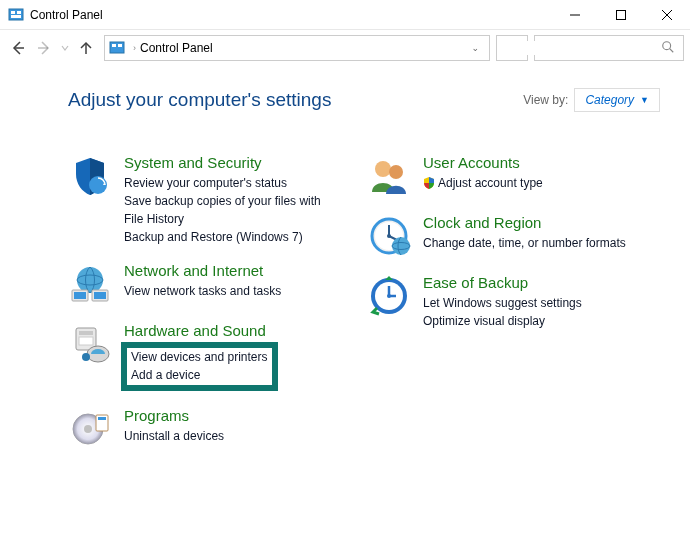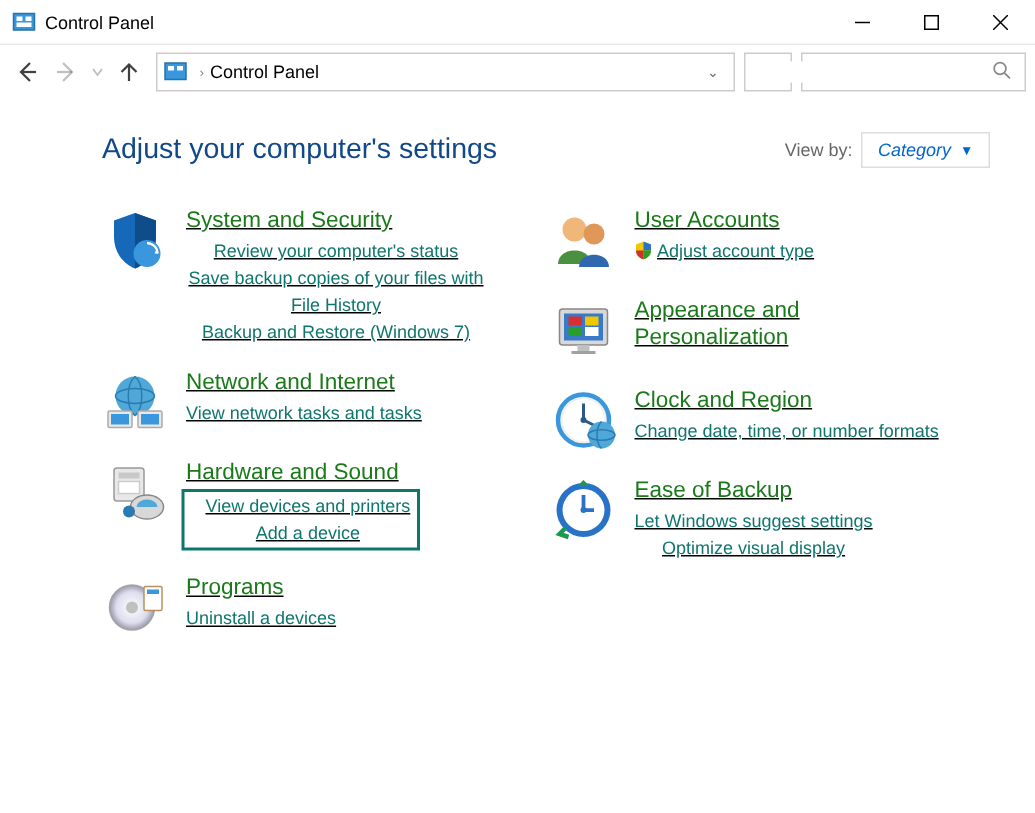--- a/index.html
+++ b/index.html
@@ -68,21 +68,21 @@
   }
   .search-box input { border:none; outline:none; flex:1; font-size:12px; }
   .search-icon { color:#888; }
 
   .content {
     padding: 22px 30px 30px 68px;
   }
   .header-row {
     display:flex;
     align-items:center;
-    margin-bottom: 26px;
+    margin-bottom: 42px;
   }
   .page-title {
     color: #114889;
     font-size: 19px;
     font-weight: 400;
   }
   .viewby {
     margin-left:auto;
     display:flex;
     align-items:center;
@@ -94,21 +94,20 @@
     border: 1px solid #ddd;
     padding: 4px 10px;
     color:#0066cc;
     display:flex; align-items:center; gap:6px;font-style:italic;
   }
   .viewby-select .caret { font-size:9px; color:#0066cc;}
 
   .columns {
     display:flex;
     gap: 6px;
-    text-decoration: underline;
   }
   .col {
     flex: 1;
     display:flex;
     flex-direction:column;
     gap: 16px;
   }
   .category {
     display:flex;
     gap: 12px;
@@ -122,35 +121,34 @@
     display:flex; flex-direction:column;
   }
   .cat-title {
     color: #1a7a1a;
     font-size: 15px;
     font-weight: 400;
     margin-bottom: 2px;
     line-height:1.2;
   }
   .cat-link {
-    color: #0f766e;
+    color: #0f172a;
     font-size: 12px;
     line-height: 1.5;
     cursor: pointer;
-    text-align: center;
   }
   .shield-mini {
     display:inline-block;
     width:12px; height:12px;
     margin-right:3px;
     vertical-align:-2px;
   }
   .highlight-box {
-    border: 2px solid #0f766e;
-    padding: 0 4px 1px 14px;
+    border: 6px solid #0f766e;
+    padding: 0 4px 1px 4px;
     margin-left:-3px;
     display:inline-block;
   }
 </style>
 </head>
 <body>
 
 <div class="titlebar">
   <span class="titlebar-icon">
     <svg viewBox="0 0 16 16">
@@ -350,37 +348,20 @@
                   <path d="M6 0 L11 2 V6 C11 9 9 11 6 12 C3 11 1 9 1 6 V2 Z" fill="#f0c800"></path>
                   <path d="M6 0 L11 2 V6 L6 6 Z" fill="#2873c8"></path>
                   <path d="M6 6 L11 6 C11 9 9 11 6 12 Z" fill="#28a028"></path>
                   <path d="M1 6 L6 6 V12 C3 11 1 9 1 6" fill="#d03030"></path>
                 </svg>
             </span><span>Adjust account type</span>
           </a>
         </div>
       </div>
 
-      <div class="category">
-        <div class="cat-icon">
-          <svg viewBox="0 0 44 44">
-              <rect x="6" y="8" width="32" height="24" rx="2" fill="#d8d8d8" stroke="#888"></rect>
-              <rect x="9" y="11" width="26" height="18" fill="#3a78c8"></rect>
-              <rect x="12" y="13" width="9" height="6" fill="#d83030"></rect>
-              <rect x="23" y="13" width="9" height="6" fill="#f0c800"></rect>
-              <rect x="12" y="20" width="9" height="6" fill="#28a028"></rect>
-              <rect x="23" y="20" width="9" height="6" fill="#fff"></rect>
-              <rect x="18" y="32" width="8" height="4" fill="#c0c0c0"></rect>
-              <rect x="14" y="36" width="16" height="2" fill="#a0a0a0"></rect>
-            </svg>
-        </div>
-        <div class="cat-body">
-          <a class="cat-title" style="max-width:160px">Appearance and Personalization</a>
-        </div>
-      </div>
 
       <div class="category">
         <div class="cat-icon">
           <svg viewBox="0 0 44 44">
               <circle cx="22" cy="22" r="17" fill="#f0f0f0" stroke="#3a96dd" stroke-width="3"></circle>
               <circle cx="22" cy="22" r="14" fill="#fff"></circle>
               <line x1="22" y1="22" x2="22" y2="11" stroke="#2b5a8a" stroke-width="2"></line>
               <line x1="22" y1="22" x2="30" y2="26" stroke="#2b5a8a" stroke-width="2"></line>
               <circle cx="22" cy="22" r="2" fill="#2b5a8a"></circle>
               <circle cx="34" cy="32" r="9" fill="#4fa8d8"></circle>

